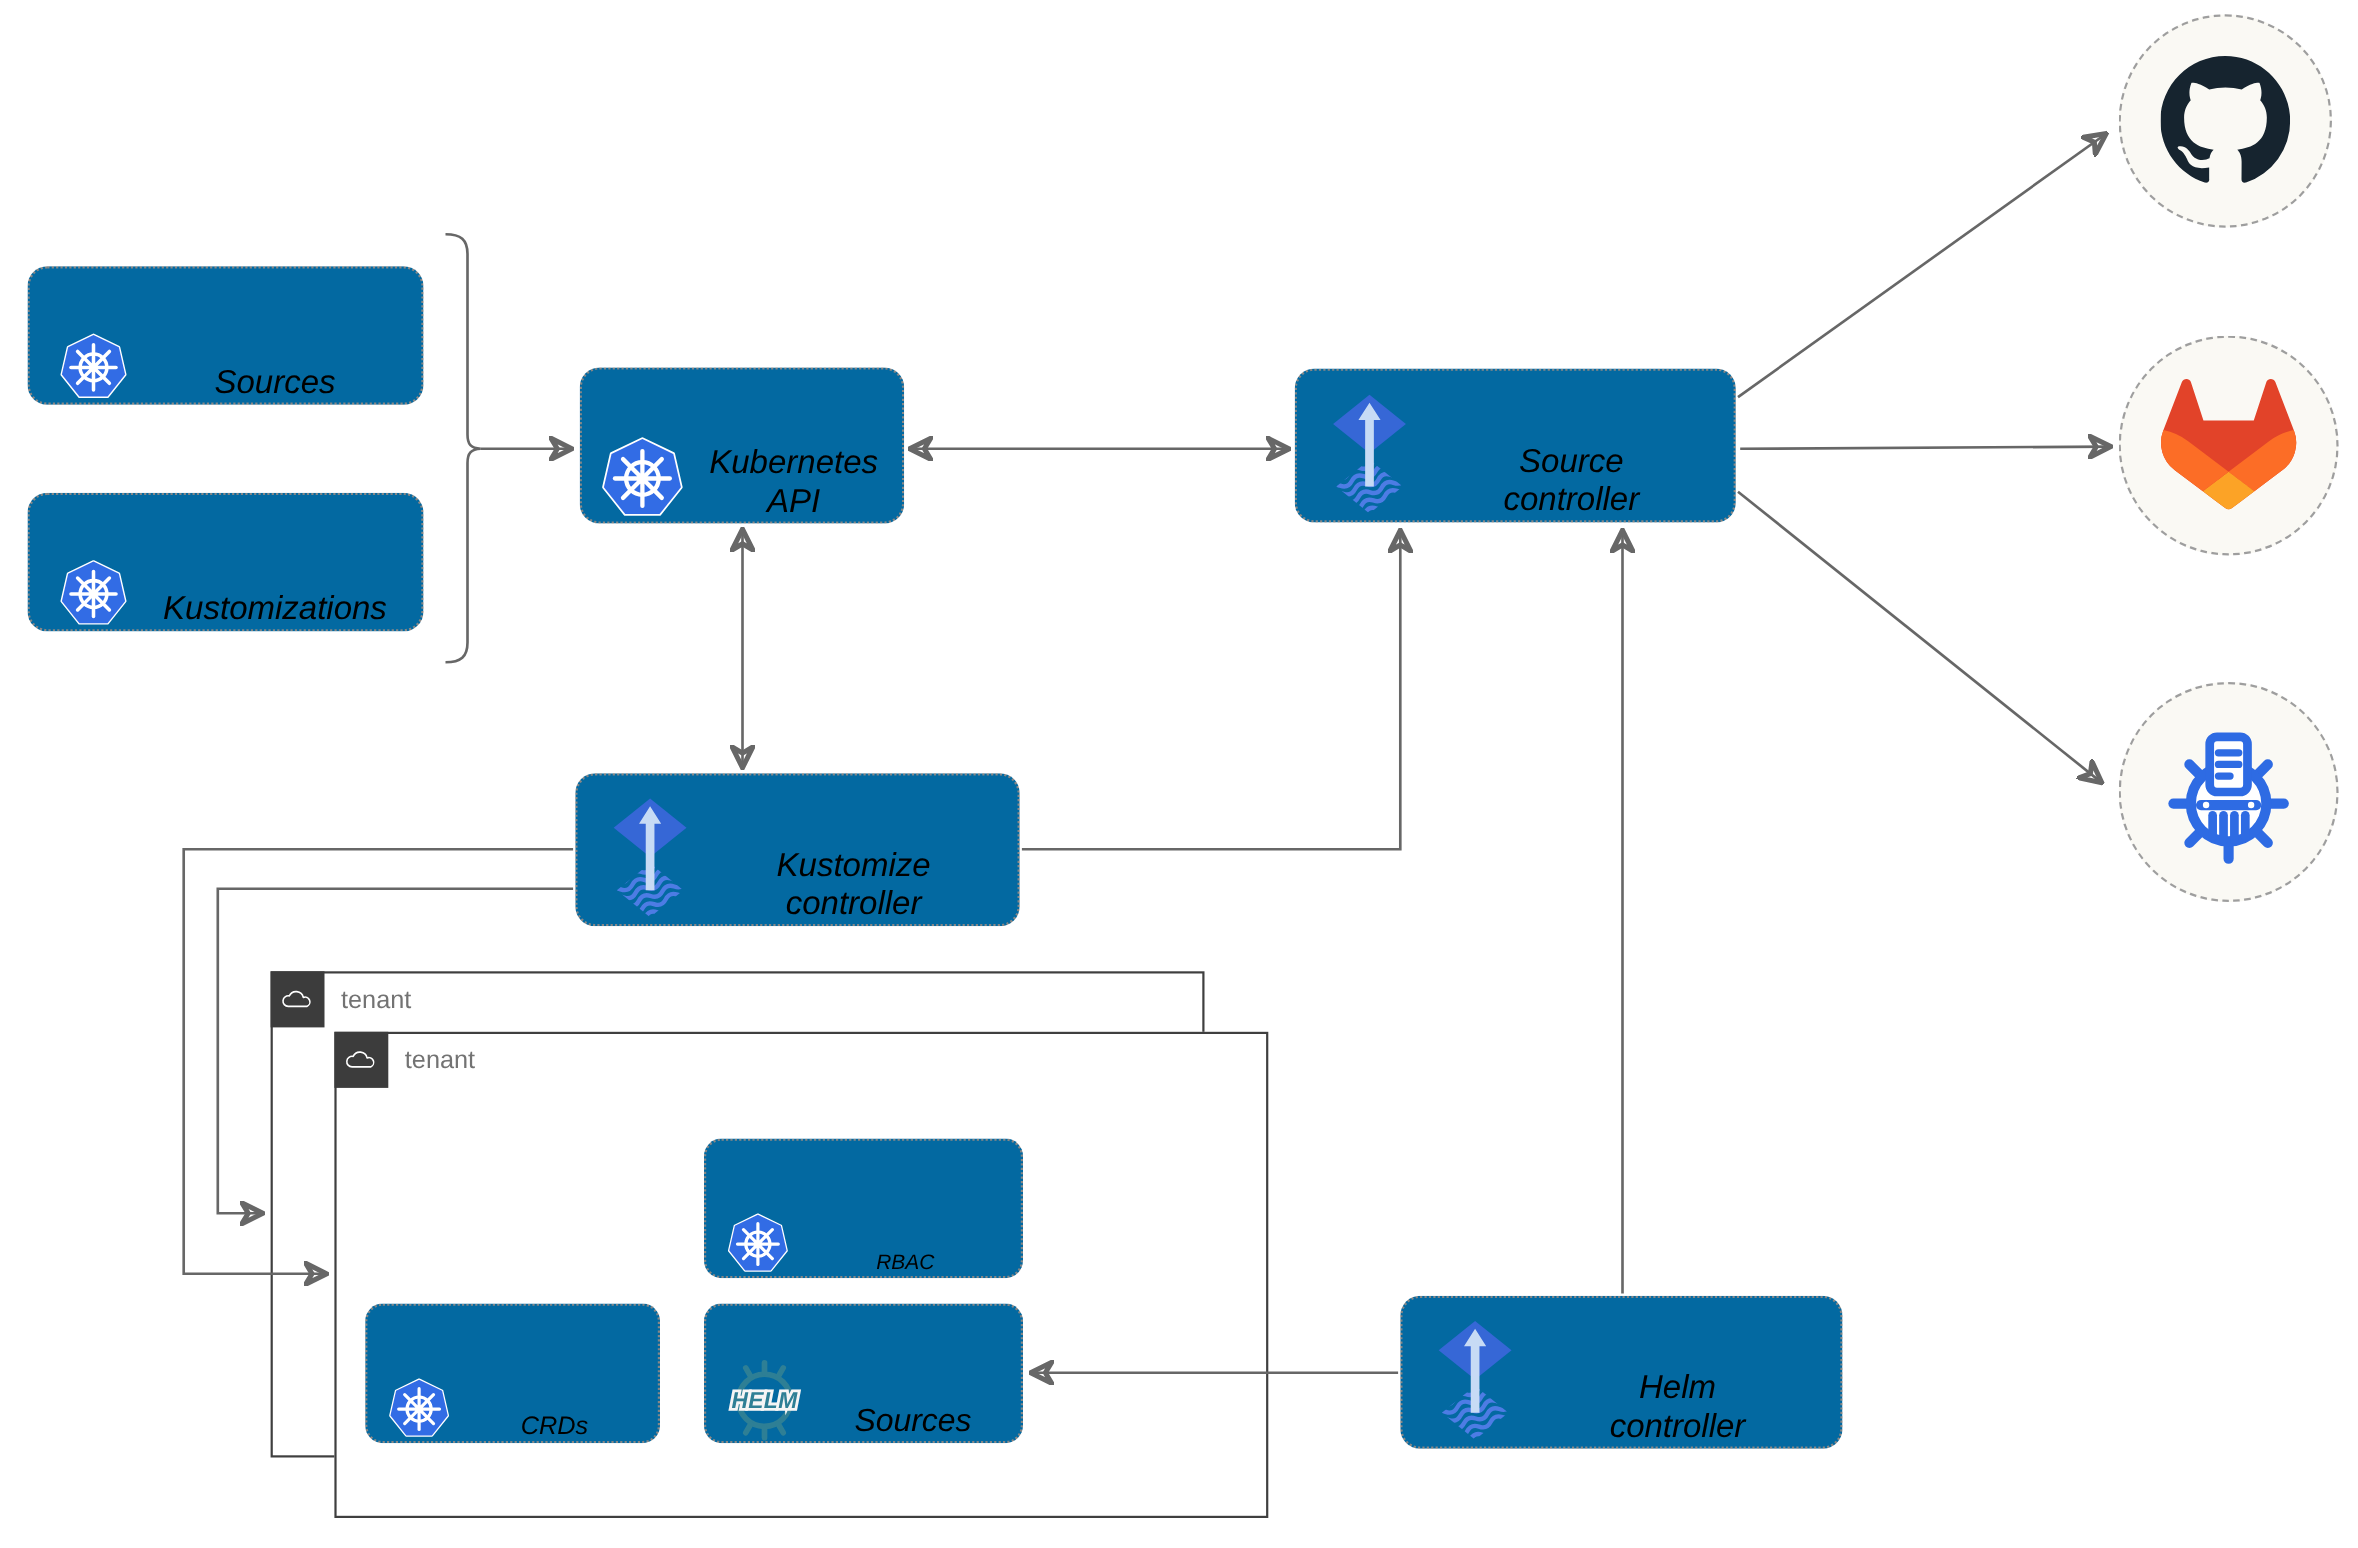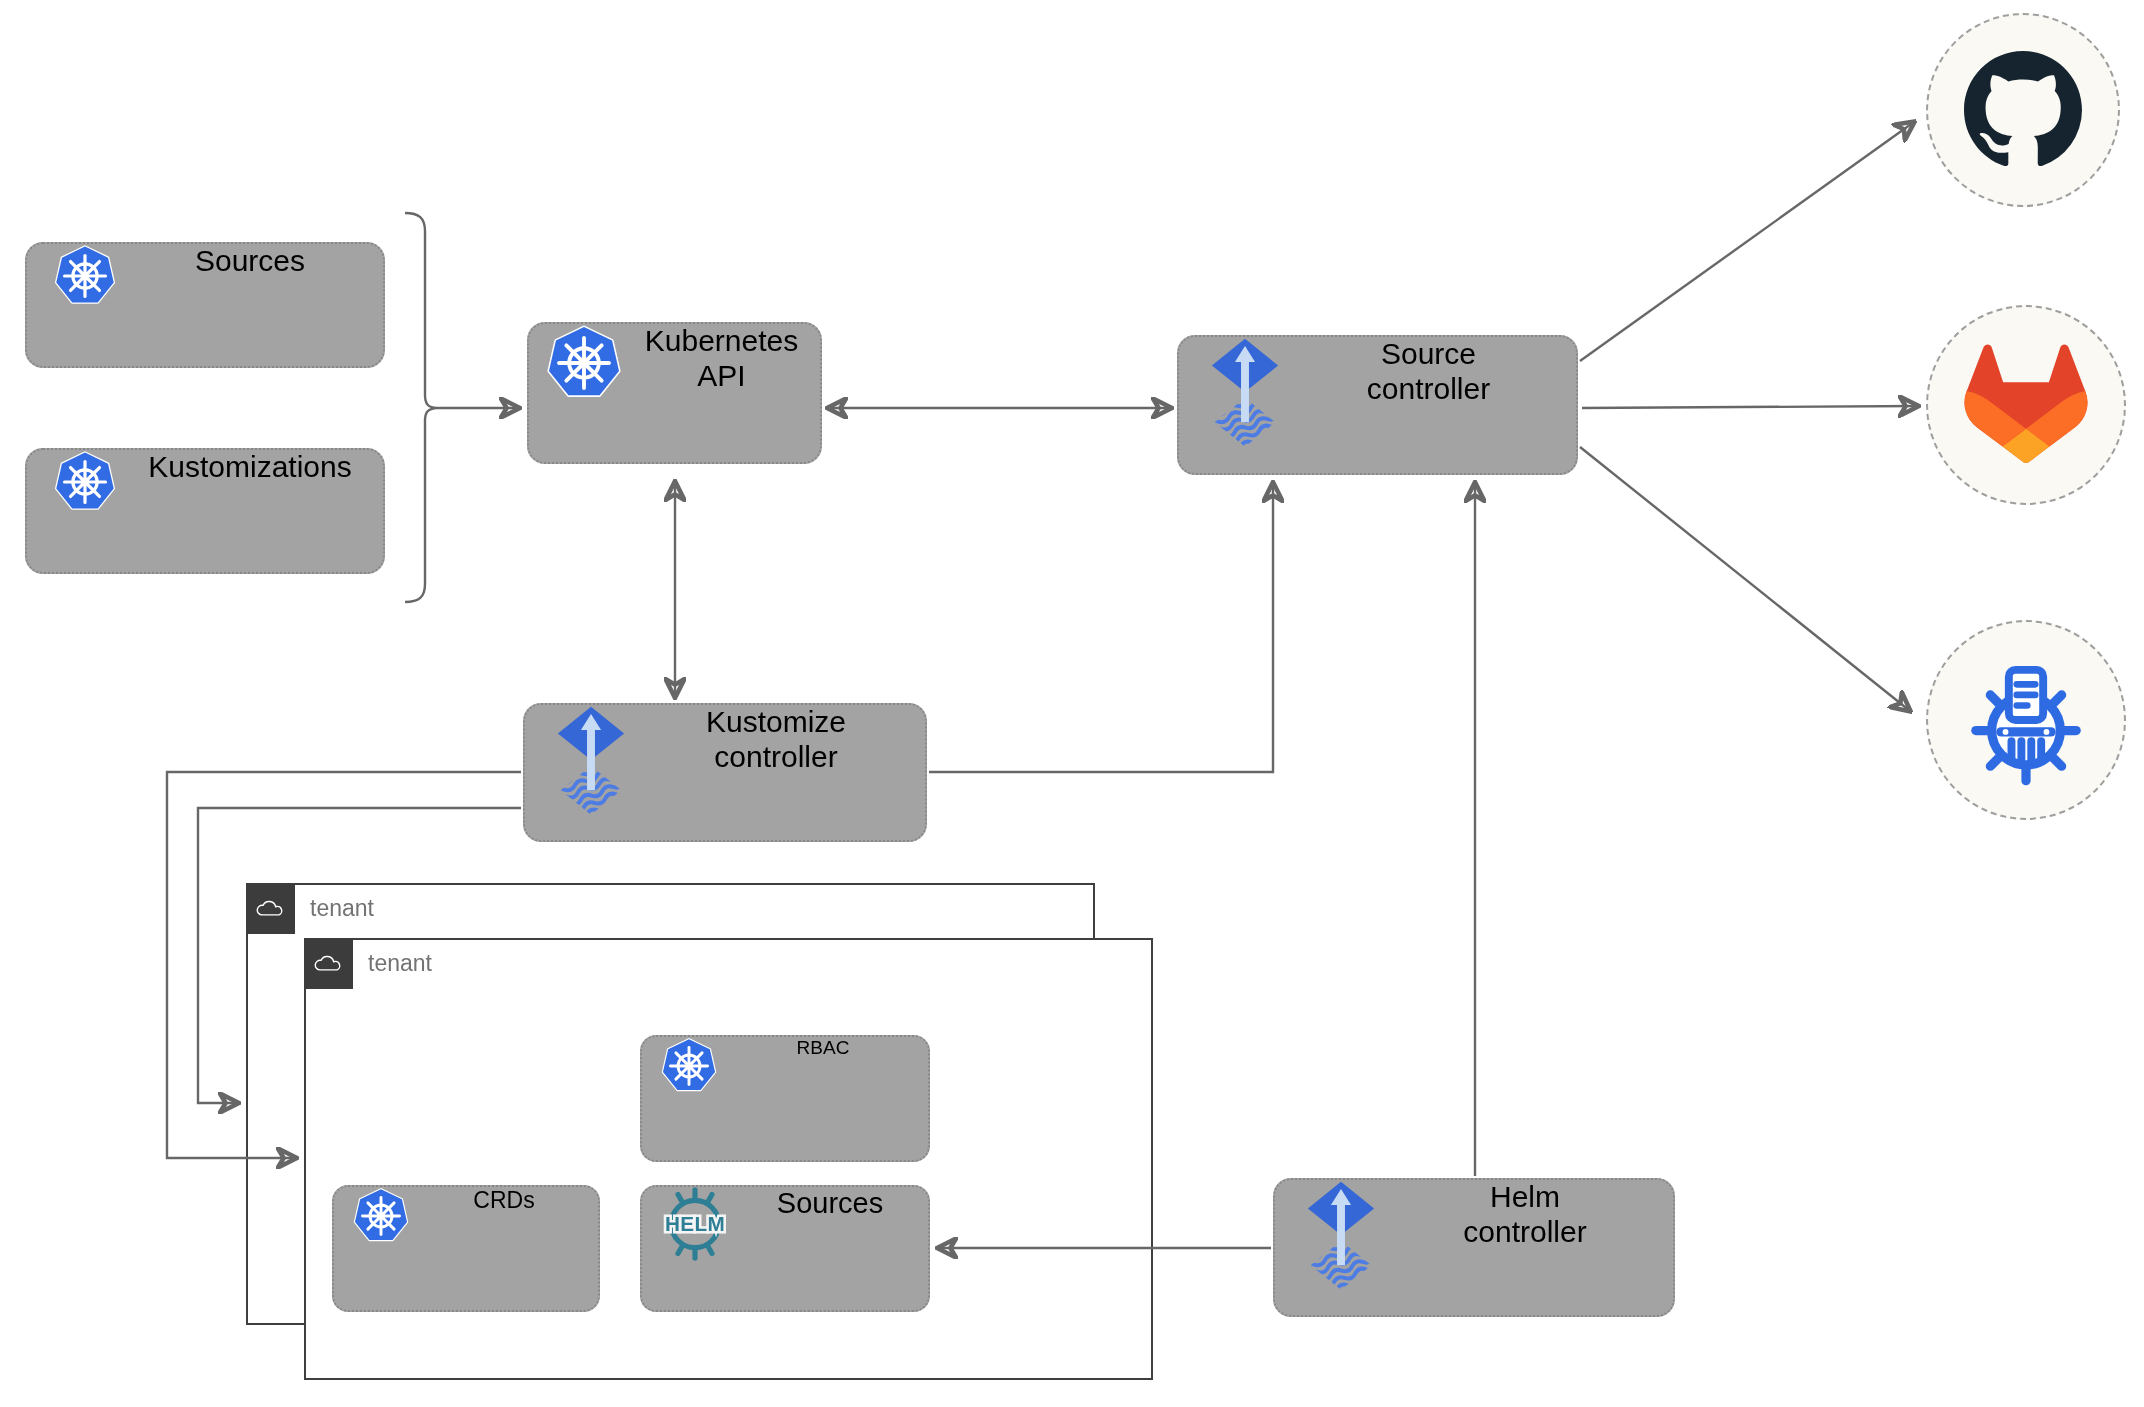--- a/index.html
+++ b/index.html
@@ -2,22 +2,22 @@
 <html><head>
 <meta charset="utf-8">
 <style>
   html,body{margin:0;padding:0;background:#ffffff;}
   body{font-family:"Liberation Sans","DejaVu Sans",sans-serif;}
   #canvas{position:relative;width:2144px;height:1407px;background:#fff;overflow:hidden;}
 
   
   .node{
     position:absolute;box-sizing:border-box;
-    background:#a3a3a3;border:2px dotted #878787;border-radius:18px;
-    display:flex;align-items:flex-start;
+    background:#0369a1;border:2px dotted #878787;border-radius:18px;
+    display:flex;align-items:flex-end;font-style:italic;
   }
   .node .lbl{
     color:#000;font-size:30px;line-height:1.16;text-align:center;
     flex:1;display:flex;align-items:center;justify-content:center;
   }
   .node .lbl span{display:inline-block;}
 
   
   .tenant{
     position:absolute;box-sizing:border-box;background:#ffffff;
@@ -176,21 +176,21 @@
     <span class="iconbox">
         <svg width="64" height="64">
           <use href="#k8s"></use>
         </svg>
       </span>
     <span class="lbl">
         <span>Kustomizations</span>
       </span>
   </div>
 
-  <div class="node" style="left:527px;top:322px;width:295px;height:142px;padding-left:16px;">
+  <div class="node" style="left:527px;top:334px;width:295px;height:142px;padding-left:16px;">
     <span class="iconbox">
         <svg width="78" height="78">
           <use href="#k8s"></use>
         </svg>
       </span>
     <span class="lbl">
         <span>Kubernetes API</span>
       </span>
   </div>
 

